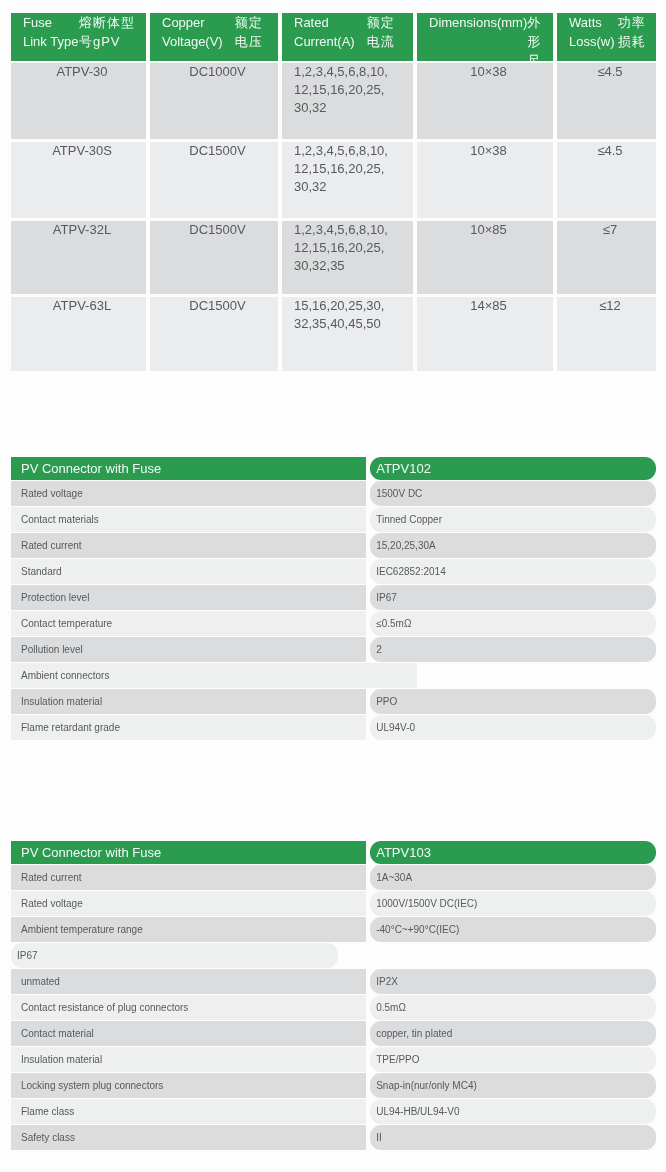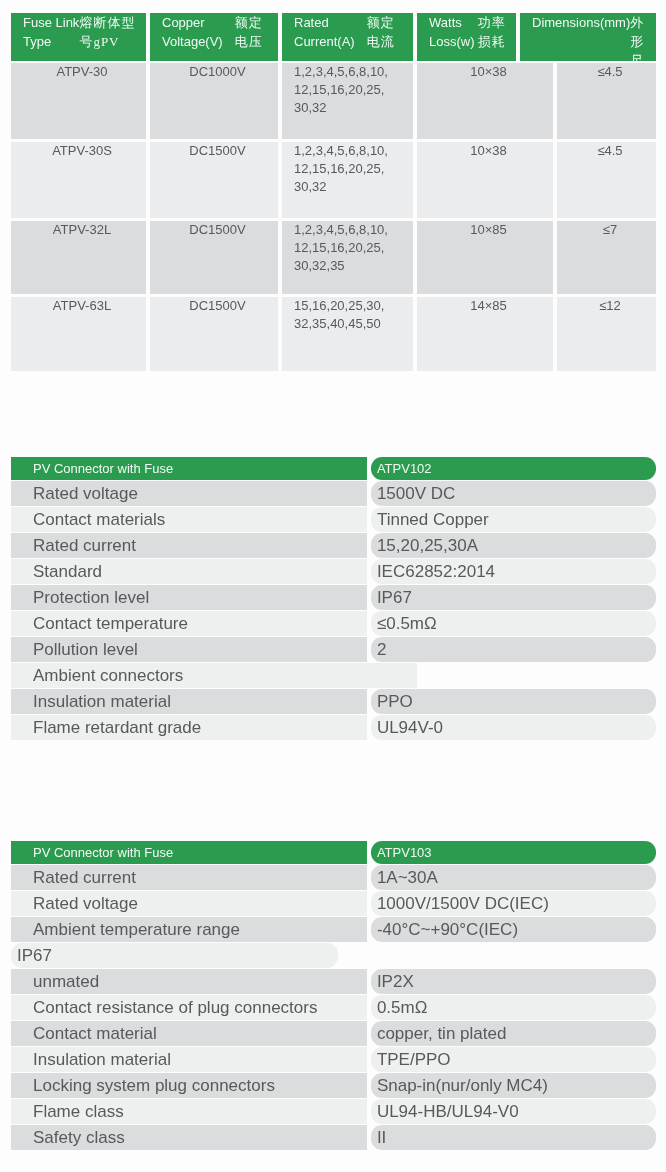--- a/index.html
+++ b/index.html
@@ -24,38 +24,38 @@
   }
   .c1{width:135px;} .c2{width:128px;} .c3{width:131px;} .c4{width:136px;} .c5{width:99px;}
   .fhead .fcell {
     background:#2b9b50; color:#f2faf4;
     height:48px; line-height:19px; font-size:13px;
   }
   .fhead { margin-bottom:2px; }
   .rh1 .fcell{height:76px;} .rh2 .fcell{height:76px;} .rh3 .fcell{height:73px;} .rh4 .fcell{height:74px;}
   .frow.dark .fcell { background:#dbdcdd; }
   .frow.light .fcell { background:#ebeced; }
-  .fcell .zh { letter-spacing:1px;font-family:Liberation Serif, serif; }
+  .fcell .zh { letter-spacing:1px; }
 
   
   .spec-table { position:absolute; left:11px; width:645px; }
   .spec-table.t2 { top:457px; }
   .spec-table.t3 { top:841px; }
   .chead { display:flex; gap:4px; margin-bottom:1px; }
   .chead > div {
     background:#2b9b50; color:#f2faf4;
     height:23px; display:flex; align-items:center;
     font-size:13px;
   }
-  .clabel { width:406px; padding-left:22px; }
+  .clabel { width:406px; padding-left:10px; }
   .cvalue { width:327px; padding-left:6px;border-radius:11px; }
   .cbody .crow { display:flex; gap:4px; margin-bottom:1px; }
   .cbody .crow > div {
     height:25px; display:flex; align-items:center;
-    font-size:17px; background:#eeefef;
+    font-size:10px; background:#eeefef;
   }
   .cbody .crow:nth-child(odd) > div { background:#dbdcdd; }
   .cbody .crow:nth-child(even) > div { background:#eeefef; }
 </style>
 </head>
 <body>
 
 <div class="page">
 
   <section class="fuse-table">
@@ -65,27 +65,27 @@
         <span class="zh">熔断体型号gPV</span>
       </div>
       <div class="fcell c2">
         <span>Copper Voltage(V)</span>
         <span class="zh">额定电压</span>
       </div>
       <div class="fcell c3">
         <span>Rated Current(A)</span>
         <span class="zh">额定电流</span>
       </div>
+      <div class="fcell c4">
+        <span>Dimensions(mm)</span>
+        <span class="zh">外形尺寸</span>
+      </div>
       <div class="fcell c5">
         <span>Watts Loss(w)</span>
         <span class="zh">功率损耗</span>
-      </div>
-      <div class="fcell c4">
-        <span>Dimensions(mm)</span>
-        <span class="zh">外形尺寸</span>
       </div>
     </div>
 
     <div class="frow rh1 dark">
       <div class="fcell c1">
           <span>ATPV-30</span>
         </div>
       <div class="fcell c2">
           <span>DC1000V</span>
         </div>

